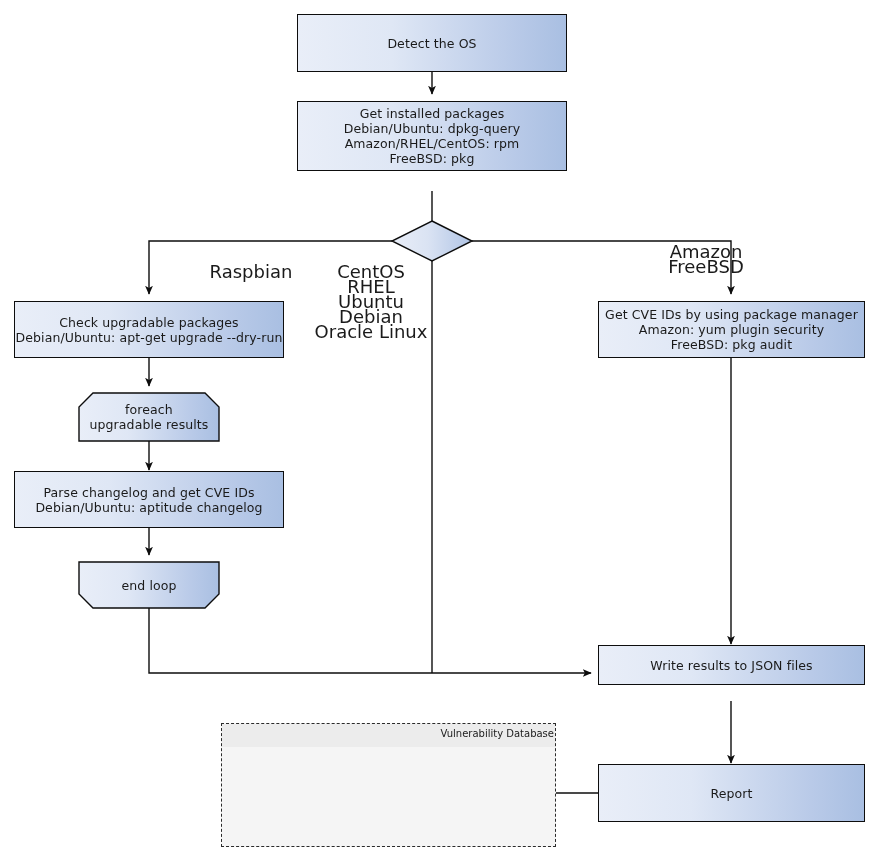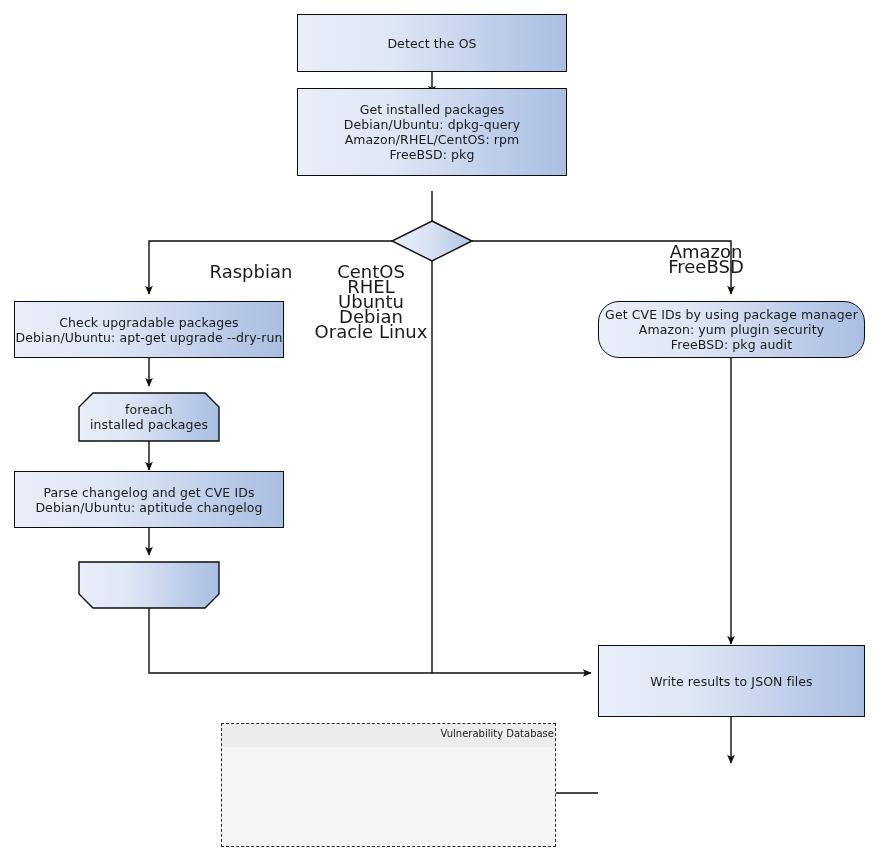--- a/index.html
+++ b/index.html
@@ -151,41 +151,43 @@
       <ellipse cx="473" cy="771" rx="70" ry="11" fill="url(#cylTopGrad)" stroke="#0d0d0d" stroke-width="1.3"></ellipse>
     </g>
   </svg>
 
   <div class="cluster" style="left:221px; top:723px; width:335px; height:124px;"></div>
   <div class="cluster-head" style="left:222px; top:724px; width:333px; height:23px;">Vulnerability Database</div>
 
 
   <div class="node proc" style="left:297px; top:14px; width:270px; height:58px;">Detect the OS</div>
 
-  <div class="node proc" style="left:297px; top:88px; width:270px; height:88px;">Get installed packages
+  <div class="node proc" style="left:297px; top:101px; width:270px; height:70px;">Get installed packages
 Debian/Ubuntu: dpkg-query
 Amazon/RHEL/CentOS: rpm
 FreeBSD: pkg</div>
 
   <div class="node proc" style="left:14px; top:301px; width:270px; height:57px;">Check upgradable packages
 Debian/Ubuntu: apt-get upgrade --dry-run</div>
 
   <div class="node" style="left:79px; top:393px; width:140px; height:48px; background:none; border:none;">foreach
-installed  packages</div>
+upgradable  results</div>
 
   <div class="node proc" style="left:14px; top:471px; width:270px; height:57px;">Parse changelog and get  CVE IDs
 Debian/Ubuntu: aptitude changelog</div>
 
+  <div class="node" style="left:79px; top:562px; width:140px; height:46px; background:none; border:none;">end loop</div>
 
-  <div class="node proc" style="left:598px; top:301px; width:267px; height:57px;border-radius:21px;">Get CVE IDs by using package manager
+  <div class="node proc" style="left:598px; top:301px; width:267px; height:57px;">Get CVE IDs by using package manager
 Amazon: yum plugin security
 FreeBSD: pkg audit</div>
 
-  <div class="node proc" style="left:598px; top:645px; width:267px; height:72px;">Write results to JSON files</div>
+  <div class="node proc" style="left:598px; top:645px; width:267px; height:40px;">Write results to JSON files</div>
 
+  <div class="node proc" style="left:598px; top:764px; width:267px; height:58px;">Report</div>
 
   <div class="edge-label" style="left:159px; top:264px; width:184px;">Raspbian</div>
 
   <div class="edge-label" style="left:296px; top:264px; width:150px;">CentOS
 RHEL
 Ubuntu
 Debian
 Oracle Linux</div>
 
   <div class="edge-label" style="left:611px; top:244px; width:190px;">Amazon

